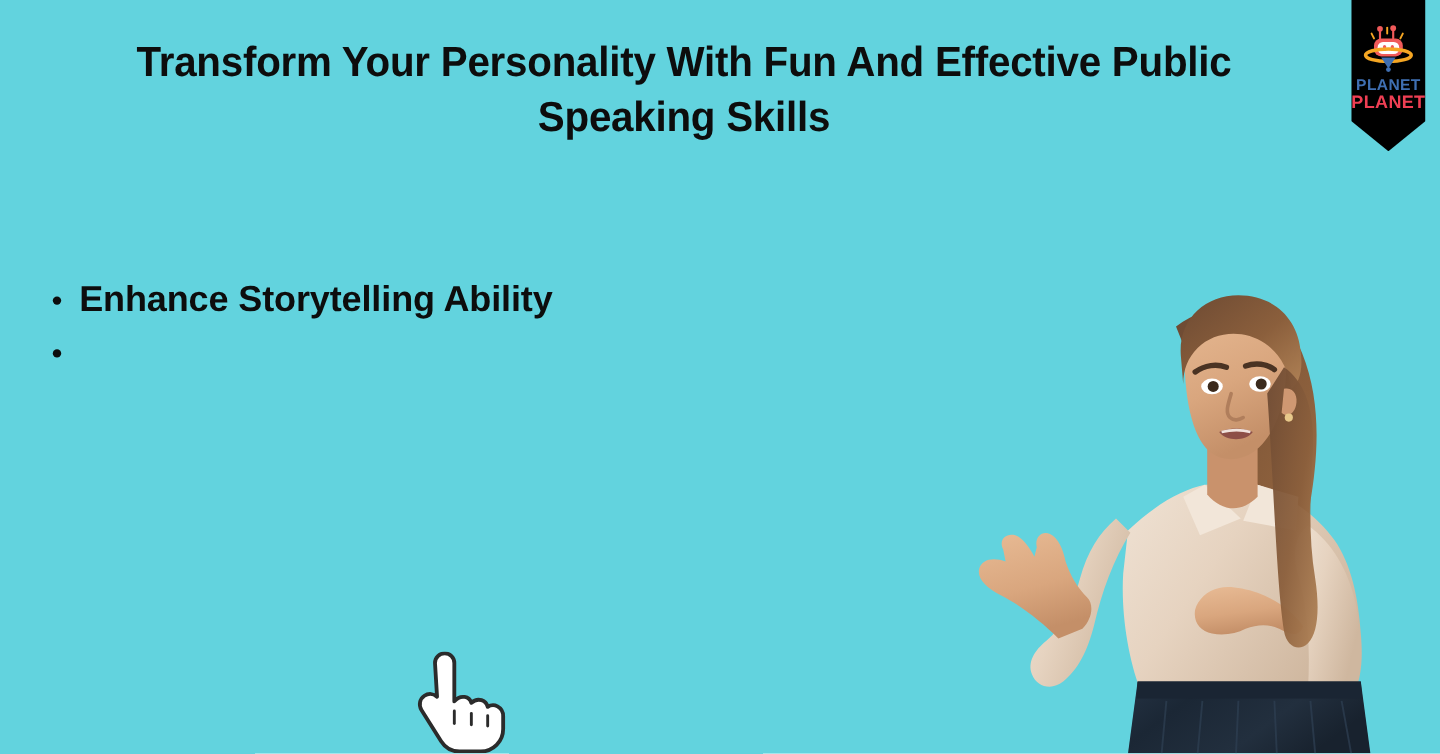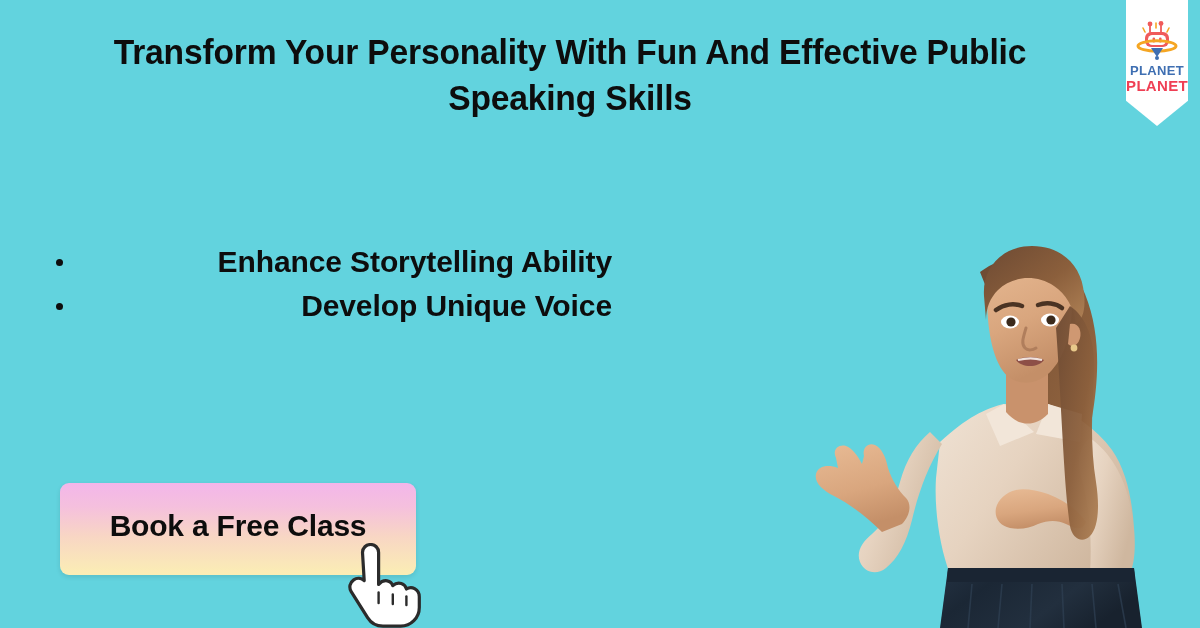--- a/index.html
+++ b/index.html
@@ -36,24 +36,23 @@
     transform: scaleX(0.96);
     transform-origin: center top;
   }
 
   
   .bullets {
     position: absolute;
     left: 40px;
     top: 228px;
     width: 560px;
-    margin: 12px;
+    margin: 0;
     padding: 0;
     list-style: none;
-    text-align: right;
   }
   .bullets li {
     position: relative;
     padding-left: 26px;
     font-family: "Liberation Sans", sans-serif;
     font-weight: 700;
     font-size: 30px;
     line-height: 44px;
     letter-spacing: -0.1px;
     color: #0d0d0d;
@@ -106,21 +105,21 @@
     pointer-events: none;
   }
 
   
   .ribbon {
     position: absolute;
     right: 12px;
     top: 0;
     width: 62px;
     height: 126px;
-    background: #ffffff;
+    background: #000000;
     clip-path: polygon(0 0, 100% 0, 100% 80%, 50% 100%, 0 80%);
     filter: drop-shadow(0 1px 2px rgba(0,0,0,0.07));
     display: flex;
     flex-direction: column;
     align-items: center;
   }
   .mascot {
     margin-top: 20px;
     width: 44px;
     height: 40px;
@@ -152,27 +151,23 @@
 
   <h1 class="headline">Transform Your Personality With Fun And Effective Public Speaking Skills</h1>
 
   <ul class="bullets">
     <li>
       <span class="dot"></span>
       <span>Enhance Storytelling Ability</span>
     </li>
     <li>
       <span class="dot"></span>
-      <span>Develop Unique Voice</span>
     </li>
   </ul>
 
-  <button class="cta">
-    <span class="cta-label">Book a Free Class</span>
-  </button>
 
   <svg class="cursor-hand" viewBox="0 0 78 85">
     <path d="M17.5 9.5 C17.5 4.8 21.2 1.5 25.6 1.5 C30.0 1.5 33.6 4.8 33.6 9.5
              L33.6 41.5 C36.0 38.6 39.0 37.3 42.2 37.8 C45.1 38.3 47.0 40.2 47.8 42.7
              C50.2 40.4 53.4 39.6 56.3 40.5 C59.1 41.4 60.8 43.5 61.4 46.0
              C63.9 44.4 67.0 44.2 69.6 45.6 C72.6 47.2 74.3 50.2 74.3 53.8
              L74.3 64.5 C74.3 74.8 66.0 83.2 55.7 83.2 L38.0 83.2
              C31.6 83.2 25.9 80.0 22.6 74.7 L6.2 48.6
              C3.7 44.6 4.8 39.4 8.7 36.8 C12.0 34.6 16.3 35.0 19.2 37.6
              L17.5 9.5 Z" fill="#ffffff" stroke="#2b2b2b" stroke-width="3.2" stroke-linejoin="round"></path>

